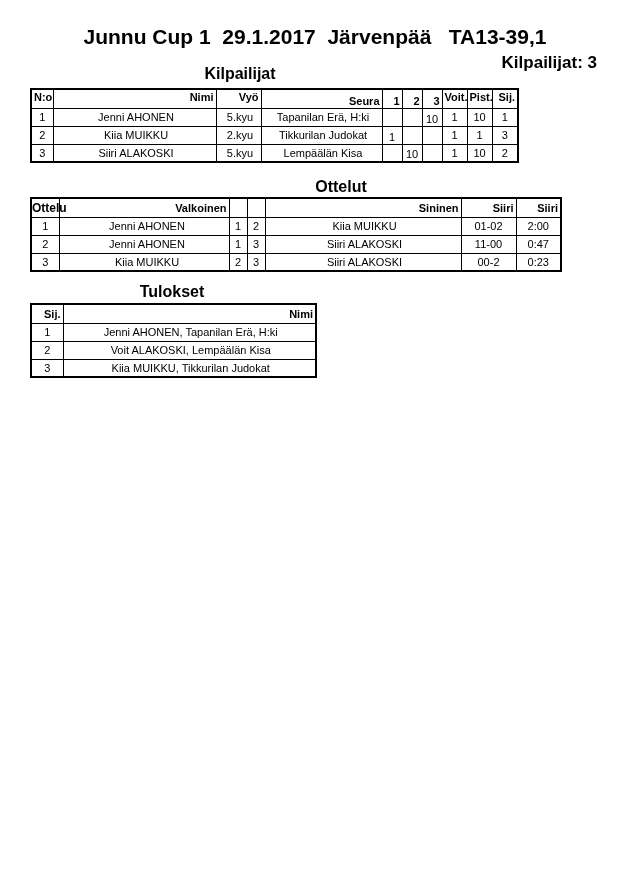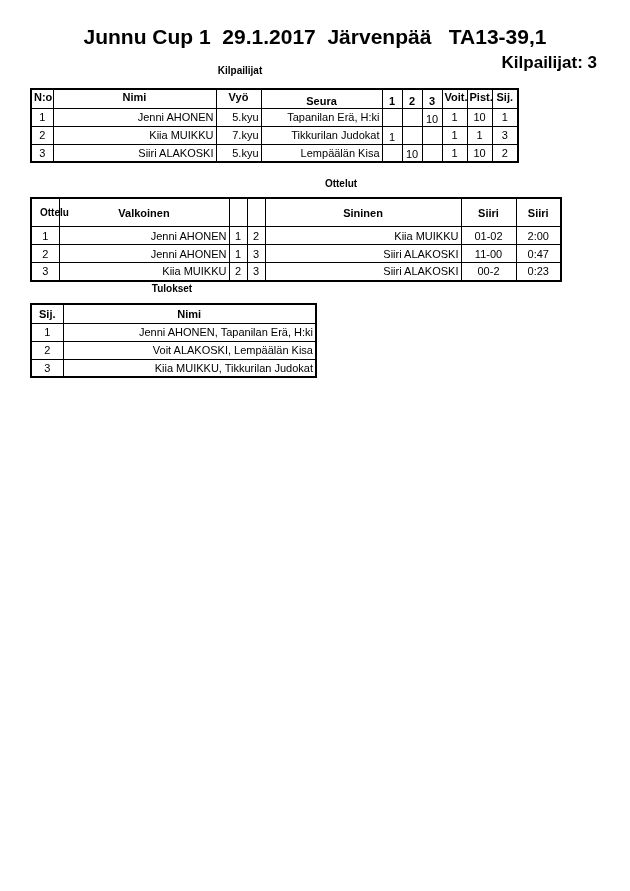--- a/index.html
+++ b/index.html
@@ -10,48 +10,48 @@
   }
   .title {
     position:absolute; top:25px; left:0; width:100%;
     text-align:center; font-size:21px; font-weight:bold; white-space:pre;
   }
   .count-label {
     position:absolute; top:53px; right:33px;
     font-size:17px; font-weight:bold;
   }
   .section-heading {
-    position:absolute; font-size:10px; font-weight:bold; text-align:center;
+    position:absolute; font-size:16px; font-weight:bold; text-align:center;
   }
   #h-kilpailijat { top:65px; left:0; width:480px; }
   #h-ottelut     { top:178px; left:0; width:590px;margin-left:46px; }
   #h-tulokset    { top:283px; left:0; width:344px; }
 
   table {
     position:absolute; border-collapse:collapse; table-layout:fixed;
     background:#fff; border:2px solid #000;
   }
   th, td {
     border:1px solid #000; font-size:11px; height:18px;
     padding:0 2px; white-space:nowrap; vertical-align:middle;
   }
-  thead th { height:19px; font-weight:bold; text-align:center; }
+  thead th { height:19px; font-weight:bold; text-align:right; }
   td { text-align:center; }
 
   #t-kilpailijat { top:88px;  left:30px; width:487px; }
   #t-ottelut     { top:197px; left:30px; width:530px; }
   #t-tulokset    { top:303px; left:30px; width:285px; }
 
-  .al { text-align:right;margin-top:20px; }
+  .al { text-align:center;margin-top:20px; }
   .pl5 { padding-left:5px; }
   .pl8 { padding-left:8px; }
   .vt { vertical-align:top; padding-top:1px; }
   .vbm { vertical-align:bottom; padding-bottom:1px; }
   .score { vertical-align:bottom; padding-bottom:1px; }
-  .th-ottelu { font-size:10px; padding:8px; overflow:visible; }
+  .th-ottelu { font-size:12px; padding:0; overflow:visible; }
 </style>
 </head>
 <body>
 
 <div class="page">
 
   <div class="title">Junnu Cup 1  29.1.2017  Järvenpää   TA13-39,1</div>
   <div class="count-label">Kilpailijat: 3</div>
 
   <div class="section-heading" id="h-kilpailijat">Kilpailijat</div>
@@ -91,21 +91,21 @@
         <td class="score"></td>
         <td class="score"></td>
         <td class="score">10</td>
         <td>1</td>
         <td>10</td>
         <td>1</td>
       </tr>
       <tr>
         <td>2</td>
         <td class="al pl5">Kiia MUIKKU</td>
-        <td class="al pl5">7.kyu</td>
+        <td class="al pl5">2.kyu</td>
         <td class="al pl5">Tikkurilan Judokat</td>
         <td class="score">1</td>
         <td class="score"></td>
         <td class="score"></td>
         <td>1</td>
         <td>1</td>
         <td>3</td>
       </tr>
       <tr>
         <td>3</td>

